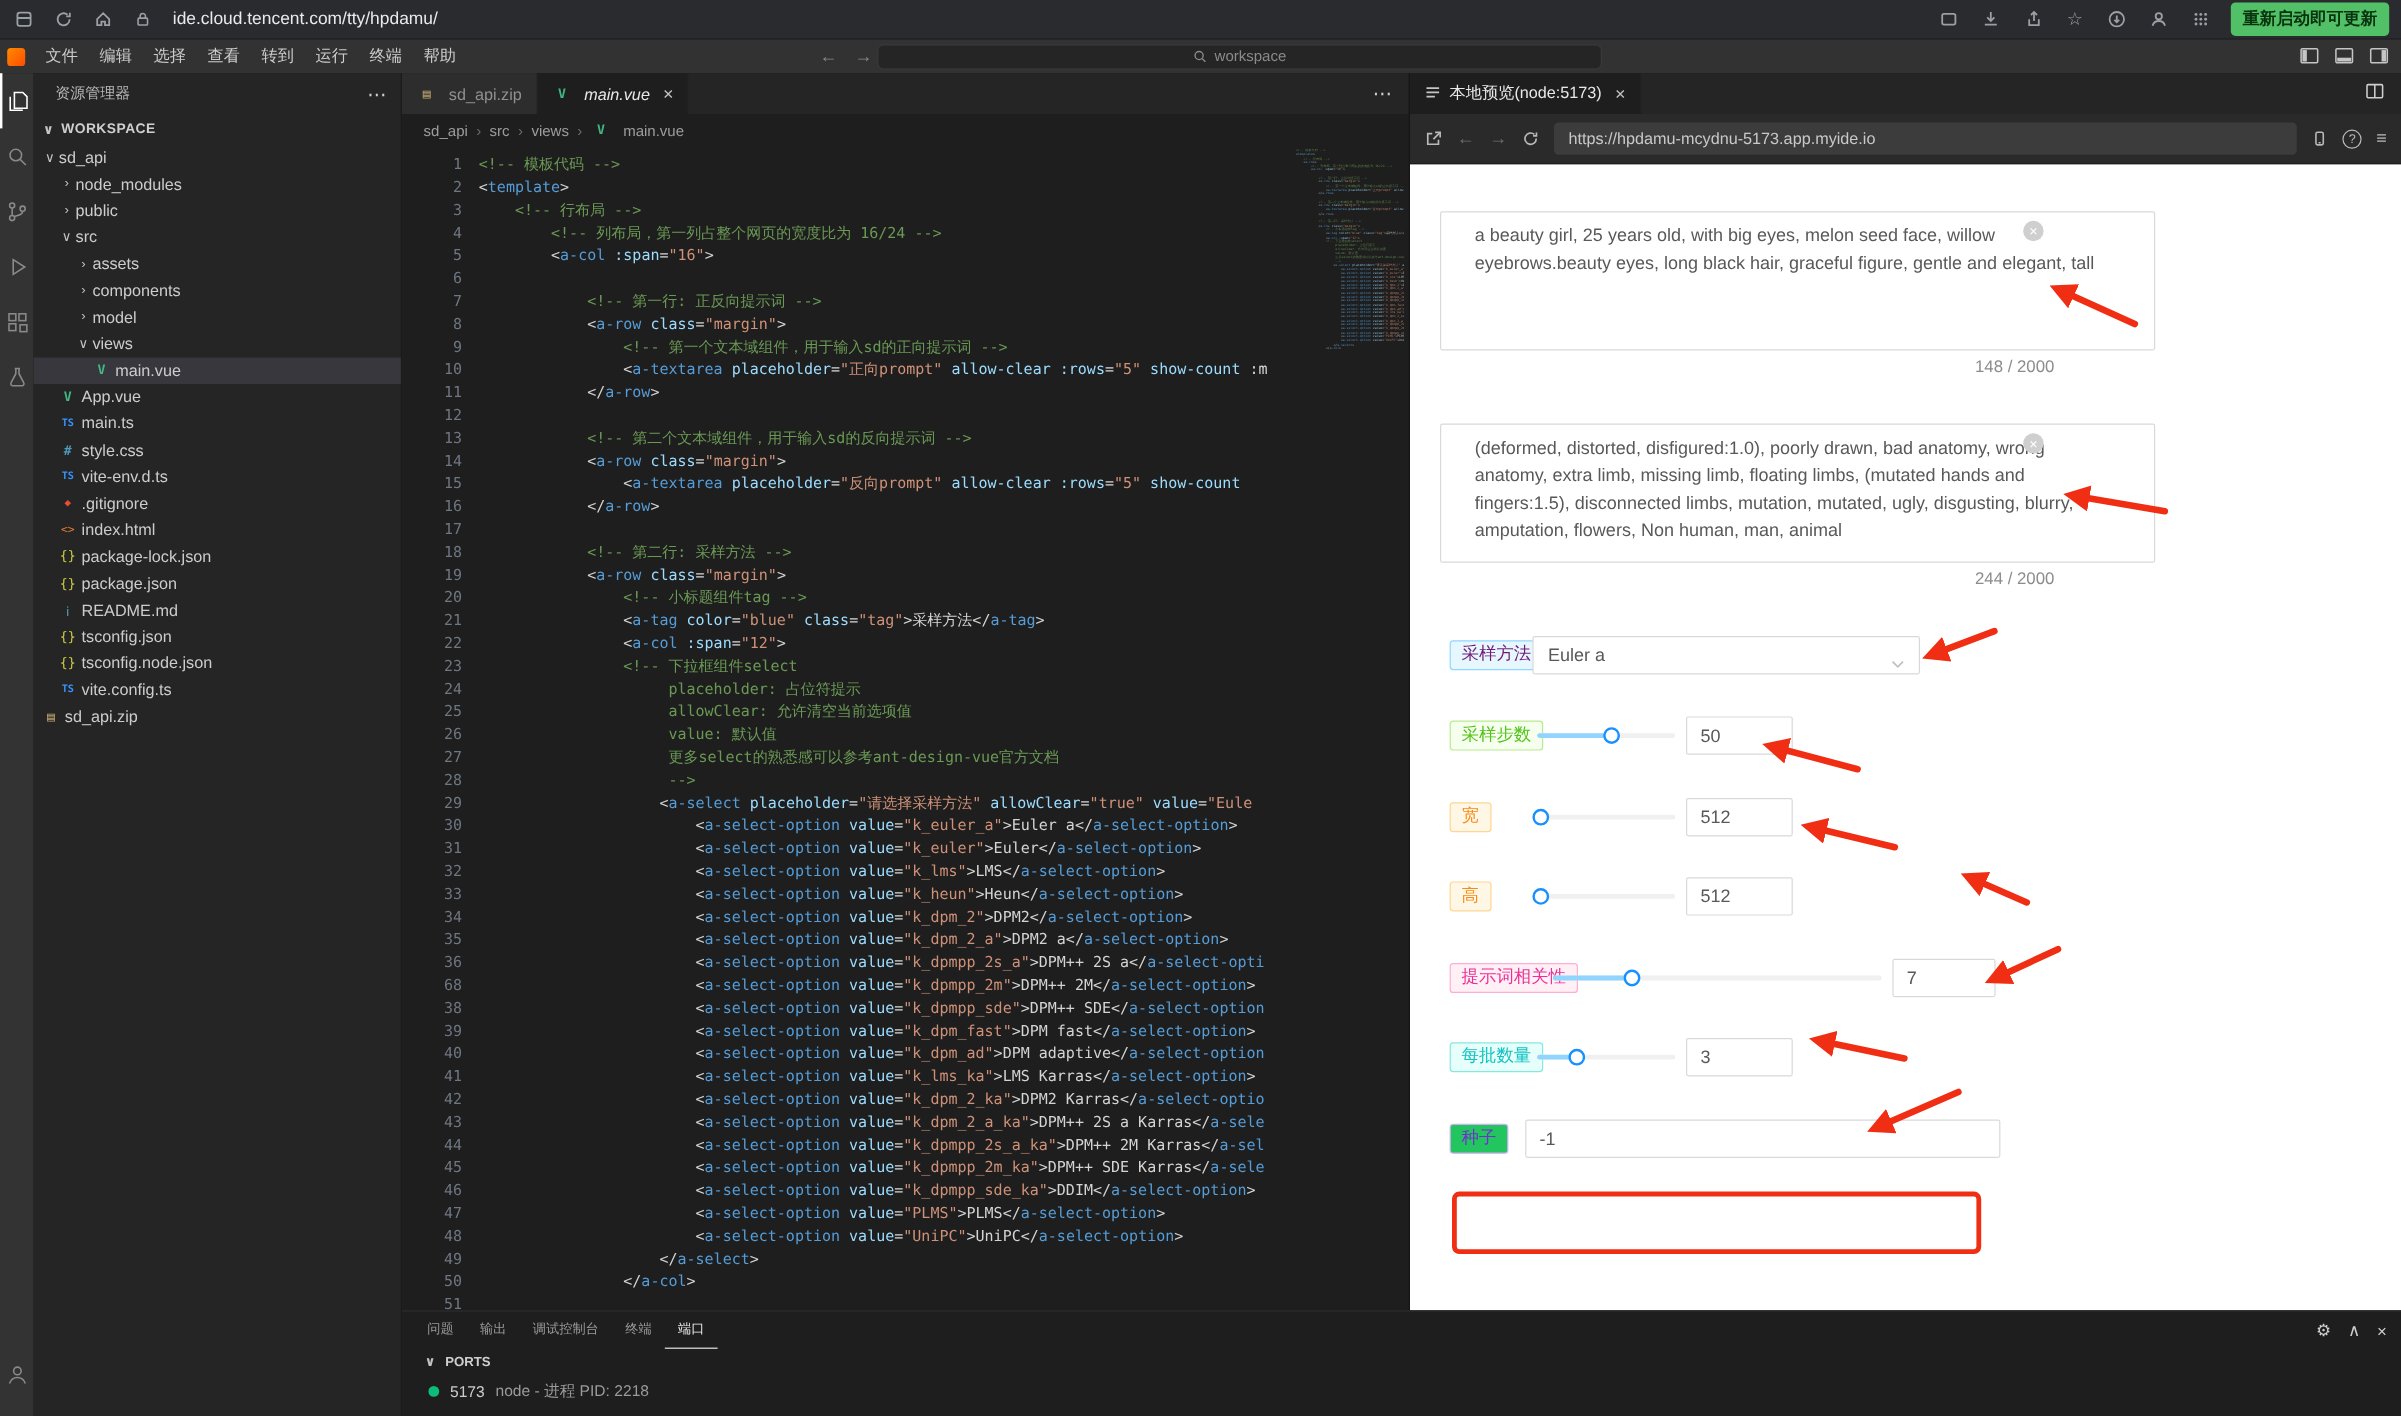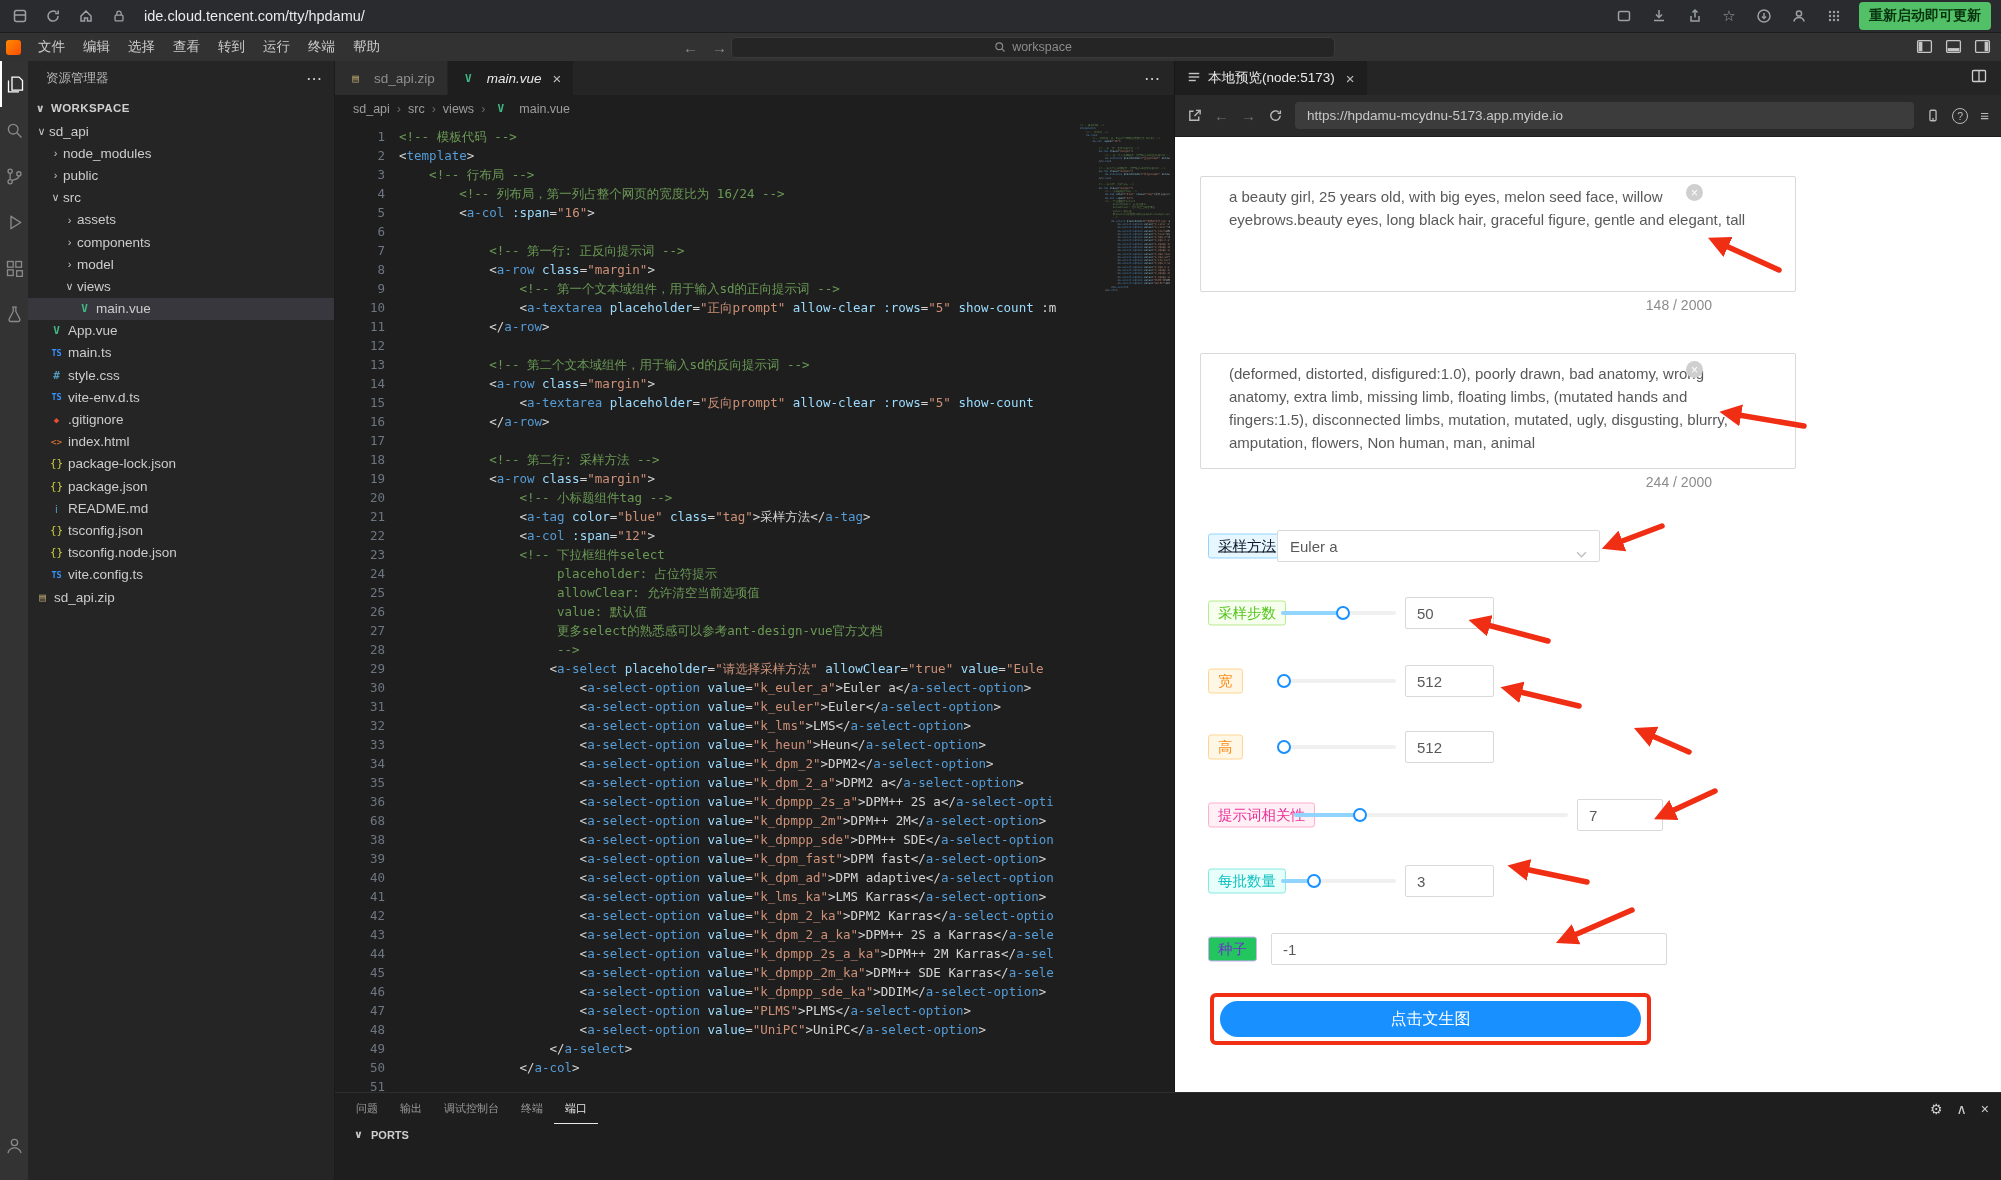--- a/index.html
+++ b/index.html
@@ -85,21 +85,21 @@
   #ta-pos{top:39px;} #ta-neg{top:216px;}
   .clear{position:absolute;left:511px;width:17px;height:17px;border-radius:50%;background:#cfcfcf;color:#fff;display:flex;align-items:center;justify-content:center;font-size:12px;line-height:1;}
   #clear-pos{top:47px;} #clear-neg{top:224px;}
   .count{position:absolute;left:25px;width:512px;text-align:right;font-size:14px;color:#8c8c8c;}
   #count-pos{top:160px;} #count-neg{top:337px;}
 
   .row{position:absolute;left:0;width:100%;height:34px;}
   #row-sampler{top:392px;} #row-steps{top:459px;} #row-width{top:527px;} #row-height{top:593px;}
   #row-cfg{top:661px;} #row-batch{top:727px;} #row-seed{top:795px;}
   .atag{position:absolute;left:33px;top:50%;transform:translateY(-50%);font-size:14.5px;line-height:21px;padding:1px 9px;border-radius:3px;border:1px solid;white-space:nowrap;}
-  .tag-blue{background:#e6f7ff;border-color:#91d5ff;color:#0f172a;text-decoration:underline;}
+  .tag-blue{background:#e6f7ff;border-color:#91d5ff;color:#701a75;}
   .tag-green{background:#f6ffed;border-color:#b7eb8f;color:#52c41a;}
   .tag-orange{background:#fff7e6;border-color:#ffd591;color:#fa8c16;}
   .tag-magenta{background:#fff0f6;border-color:#ffadd2;color:#eb2f96;}
   .tag-cyan{background:#e6fffb;border-color:#87e8de;color:#13c2c2;}
   .tag-purple{background:#22c55e;border-color:#d3adf7;color:#722ed1;}
   .aselect{position:absolute;left:102px;top:1px;width:323px;height:32px;border:1px solid #d9d9d9;border-radius:2px;background:#fff;display:flex;align-items:center;padding:0 30px 0 12px;font-size:15px;color:#595959;}
   .sel-caret{position:absolute;right:12px;top:13px;}
   .sel-caret svg{stroke:#bfbfbf;fill:none;stroke-width:1.6;}
   .slider{position:absolute;left:106px;top:15px;width:115px;height:4px;background:#f0f0f0;border-radius:2px;}
   .slider .track{position:absolute;left:0;top:0;height:4px;border-radius:2px;background:#91d5ff;}
@@ -687,21 +687,20 @@
             <div class="handle" style="left:29%"></div>
           </div>
         <div class="num">3</div>
       </div>
 
       <div class="row" id="row-seed">
         <span class="atag tag-purple">种子</span>
         <div class="num">-1</div>
       </div>
 
-      <div id="submit-btn">点击文生图</div>
       <div id="submit-highlight"></div>
 
       <svg id="annot" width="827" height="955" viewBox="0 0 827 955">
         <defs>
           <marker id="ah" markerWidth="4" markerHeight="4" refX="2.6" refY="2" orient="auto">
             <path d="M0,0 L4,2 L0,4 Z" style="fill:var(--annotation-red,#f02e14)"></path>
           </marker>
         </defs>
         <g style="stroke:var(--annotation-red,#f02e14)" stroke-width="5.5" stroke-linecap="round">
           <line x1="604" y1="133" x2="540" y2="104" marker-end="url(#ah)"></line>
@@ -728,15 +727,20 @@
       </div>
     <div id="panel-actions">
       <span>⚙</span>
       <span>∧</span>
       <span>×</span>
     </div>
     <div id="ports-header">
       <span class="tw">∨</span>
       <span>PORTS</span>
     </div>
+    <div id="port-row">
+      <span id="port-dot"></span>
+      <span>5173</span>
+      <span id="port-desc">node - 进程 PID: 2218</span>
+    </div>
   </div>
 
 </div>
 
 </body></html>

